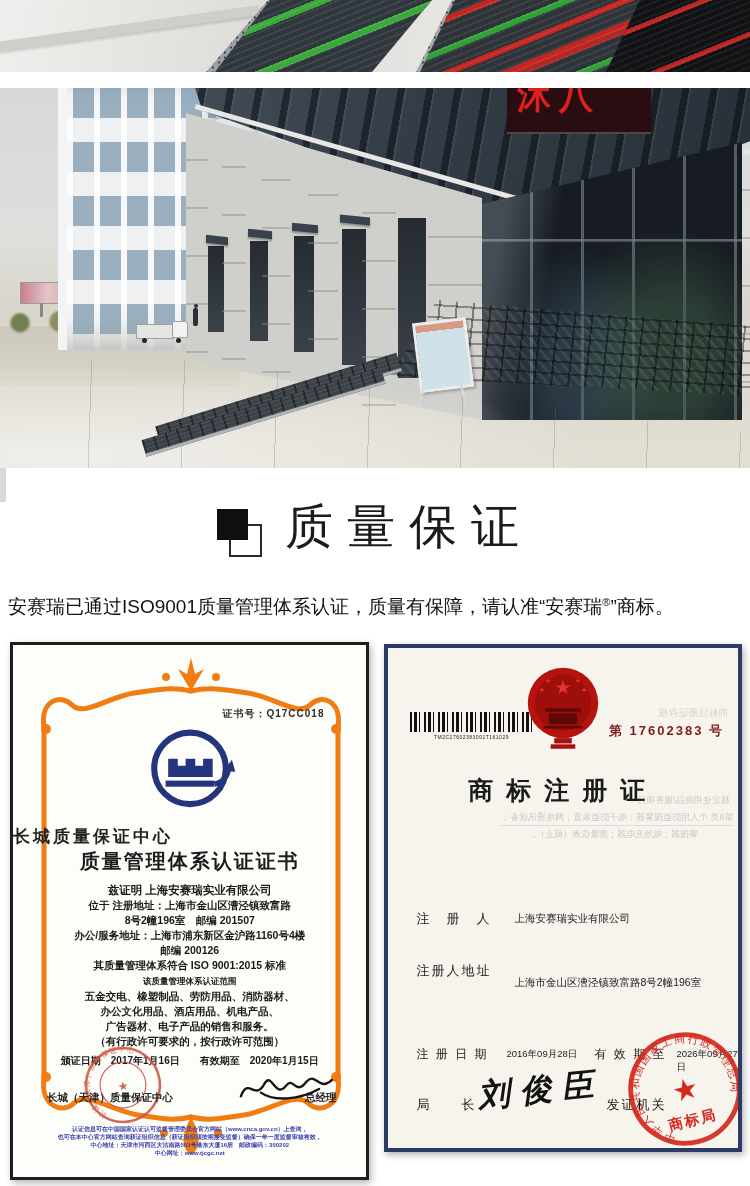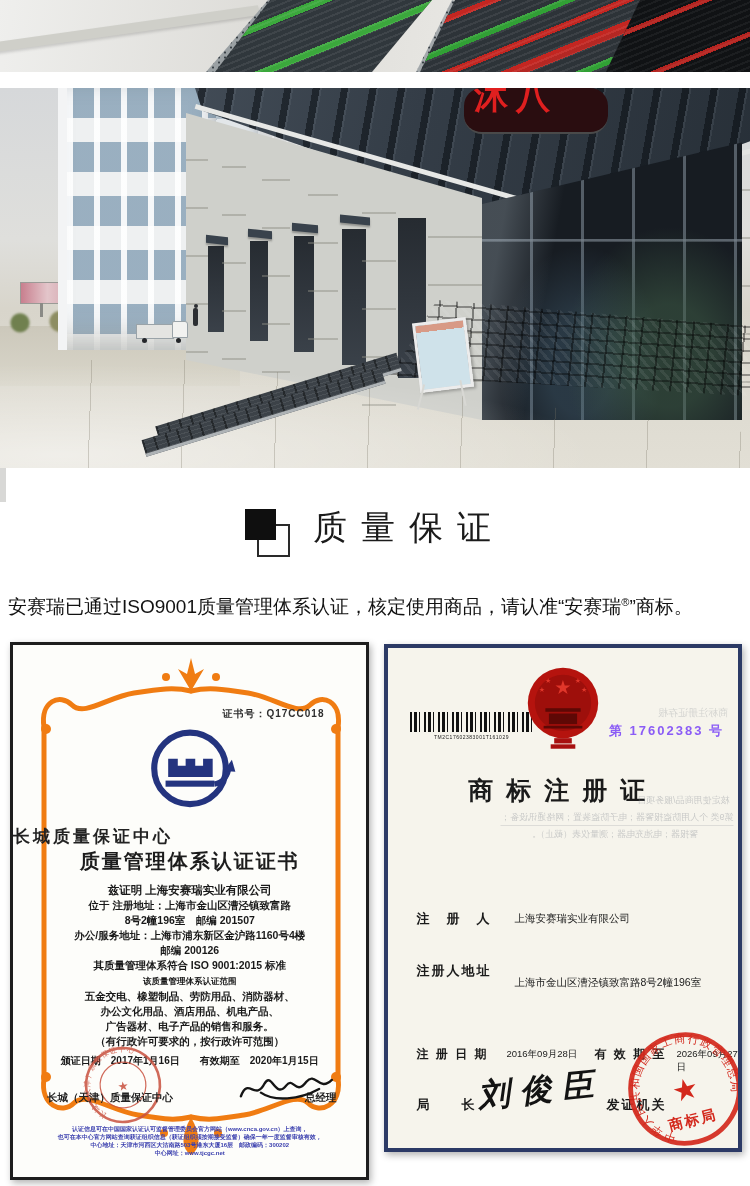--- a/index.html
+++ b/index.html
@@ -71,22 +71,22 @@
   .column{position:absolute;background:linear-gradient(90deg,#f0f0ed 0 55%,#d4d4ce 80%,#b9bab4);
     background-image:repeating-linear-gradient(180deg,transparent 0 46px,rgba(140,140,130,.45) 46px 48px);}
   .entrance-glass{position:absolute;left:482px;top:40px;width:260px;height:292px;
     clip-path:polygon(0 26%,100% 5%,100% 100%,0 100%);
     background:#171c22;
     background-image:linear-gradient(100deg,rgba(190,205,215,.28) 0 12%,transparent 30%),
       radial-gradient(ellipse at 72% 78%,rgba(62,92,70,.55) 0 16%,transparent 40%),
       radial-gradient(ellipse at 38% 82%,rgba(70,100,120,.4) 0 14%,transparent 36%),
       linear-gradient(180deg,transparent 0 38%,rgba(120,130,140,.7) 38% 38.8%,transparent 39%),
       repeating-linear-gradient(90deg,transparent 0 48px,rgba(95,105,115,.85) 48px 51px);}
-  .led-sign{position:absolute;left:464px;top:0;width:144px;height:44px;background:#2a0d10;overflow:hidden;
-    border-bottom:2px solid #4a4a4a;border-radius:18px;}
+  .led-sign{position:absolute;left:507px;top:0;width:144px;height:44px;background:#2a0d10;overflow:hidden;
+    border-bottom:2px solid #4a4a4a;}
   .led-sign span{position:absolute;left:10px;top:-14px;font-size:34px;font-weight:bold;color:#e01f1f;letter-spacing:8px;white-space:nowrap;}
   .fascia1{position:absolute;left:196px;top:16px;width:346px;height:5px;background:#e7e8e6;transform:rotate(16deg);transform-origin:left top;}
   .fascia2{position:absolute;left:520px;top:118px;width:238px;height:5px;background:#e3e4e2;transform:rotate(-14deg);transform-origin:left top;}
   .walk{position:absolute;left:0;top:250px;width:750px;height:130px;
     background:linear-gradient(180deg,#dcd9cf,#e8e5da);
     clip-path:polygon(0 22px,185px 22px,750px 95px,750px 130px,0 130px);
     background-image:repeating-linear-gradient(92deg,transparent 0 92px,rgba(120,115,100,.3) 92px 93px),
       radial-gradient(ellipse at 8% 90%,rgba(255,255,255,.5),transparent 55%);}
   .person{position:absolute;left:193px;top:220px;width:5px;height:18px;background:#2c2f33;border-radius:2px;}
   .person:before{content:"";position:absolute;left:.5px;top:-4px;width:4px;height:4px;border-radius:50%;background:#2c2f33;}
@@ -109,21 +109,21 @@
     border-bottom:3px solid #aeb3b6;}
   .step1{left:158px;top:338px;width:252px;height:16px;}
   .step2{left:144px;top:352px;width:250px;height:14px;}
   .photo-sliver{position:absolute;left:0;top:468px;width:6px;height:34px;background:#d8d8d6;}
 
   
   .quality-header{position:absolute;left:0;right:0;top:503px;display:flex;justify-content:center;align-items:flex-start;gap:20px;}
   .sq-wrap{position:relative;width:48px;height:48px;margin-top:4px;}
   .sq-outline{position:absolute;left:12px;top:17px;width:29px;height:29px;border:2px solid #2a2a2a;background:#fff;}
   .sq-fill{position:absolute;left:0;top:2px;width:31px;height:31px;background:#0f0f0f;}
-  .section-title{margin:0;font-size:34px;font-weight:500;color:#1b1b1b;letter-spacing:14px;line-height:48px;}
+  .section-title{margin:0;font-size:48px;font-weight:500;color:#1b1b1b;letter-spacing:14px;line-height:48px;}
 
   
   .intro{position:absolute;left:8px;top:589px;width:740px;margin:0;font-size:19px;line-height:26px;color:#121212;}
   .intro sup{font-size:11px;}
 
   
   .certs{position:absolute;left:10px;top:642px;width:732px;display:flex;gap:15px;align-items:flex-start;}
   .cert-left{position:relative;width:356px;height:532px;background:#fdfdfa;border:3px solid #1e1e1e;
     box-shadow:2px 3px 7px rgba(0,0,0,.3);overflow:hidden;}
   .orn-frame{position:absolute;left:3px;top:2px;}
@@ -141,29 +141,29 @@
   .cl-footer .gm{margin-left:auto;margin-right:6px;}
   .gm-sign{position:absolute;right:20px;top:424px;}
   .tiny-footer{position:absolute;left:36px;right:36px;top:480px;text-align:center;font-size:6px;line-height:8px;color:#3a3fae;font-weight:bold;}
 
   .cert-right{position:relative;width:352px;height:500px;background:#f6f4ec;border:4px solid #2c3a66;
     box-shadow:2px 3px 7px rgba(0,0,0,.3);overflow:hidden;margin-top:2px;}
   .barcode{position:absolute;left:22px;top:64px;width:122px;height:20px;
     background:repeating-linear-gradient(90deg,#111 0 2px,transparent 2px 4px,#111 4px 7px,transparent 7px 9px,#111 9px 10px,transparent 10px 14px);}
   .barcode-text{position:absolute;left:22px;top:86px;width:122px;text-align:center;font-size:5px;letter-spacing:.5px;color:#222;}
   .emblem{position:absolute;left:50%;top:12px;transform:translateX(-50%);}
-  .cr-number{position:absolute;right:14px;top:74px;font-size:13px;font-weight:bold;color:#8b5cf6;letter-spacing:2px;}
+  .cr-number{position:absolute;right:14px;top:74px;font-size:13px;font-weight:bold;color:#7f1d1d;letter-spacing:2px;}
   .ghost{position:absolute;transform:scaleX(-1);color:#868b93;opacity:.4;filter:blur(.6px);font-size:9px;white-space:nowrap;}
   .g0{right:10px;top:58px;font-size:10px;opacity:.3;}
   .g1{right:8px;top:146px;}
   .g2{right:4px;top:163px;border-bottom:1px solid rgba(120,125,135,.5);padding-bottom:1px;}
   .g3{right:40px;top:180px;}
   .cr-title{position:absolute;left:0;right:0;top:126px;text-align:center;font-size:25px;font-weight:bold;letter-spacing:13px;color:#1a1a1a;}
   .cr-mark{position:absolute;left:0;right:0;top:210px;text-align:center;font-size:23px;font-weight:bold;letter-spacing:7px;color:#111;}
-  .field-label{position:absolute;font-size:13px;font-weight:bold;color:#1a1a1a;letter-spacing:2px;}
+  .field-label{position:absolute;font-size:13px;font-weight:normal;color:#1a1a1a;letter-spacing:2px;}
   .field-value{position:absolute;font-size:10.5px;color:#222;}
   .chief-sign{position:absolute;left:92px;top:420px;font-size:32px;font-weight:bold;color:#131313;
     transform:rotate(-6deg) skewX(-14deg);letter-spacing:10px;white-space:nowrap;}
   .tm-seal{position:absolute;right:-10px;top:378px;transform:rotate(-14deg);}
 </style>
 </head>
 <body>
 
 <div class="page">
 
@@ -232,21 +232,21 @@
   <div class="photo-sliver"></div>
 
   <div class="quality-header">
     <div class="sq-wrap">
       <div class="sq-outline"></div>
       <div class="sq-fill"></div>
     </div>
     <h2 class="section-title">质量保证</h2>
   </div>
 
-  <p class="intro"><span>安赛瑞已通过ISO9001质量管理体系认证，核定使用商品，请认准“安赛瑞</span><sup>®</sup><span>”商标。</span></p>
+  <p class="intro"><span>安赛瑞已通过ISO9001质量管理体系认证，质量有保障，请认准“安赛瑞</span><sup>®</sup><span>”商标。</span></p>
 
   <div class="certs">
 
     <div class="cert-left">
       <svg class="orn-frame" width="350" height="526" viewBox="0 0 350 526">
         <g fill="none" stroke="#f07c12" stroke-width="5" stroke-linecap="round">
           <path d="M28 80 V432"></path>
             <path d="M322 80 V432"></path>
           <path d="M28 80 C24 54 44 46 56 58 S92 50 118 46 S158 40 175 44"></path>
           <path d="M322 80 C326 54 306 46 294 58 S258 50 232 46 S192 40 175 44"></path>

